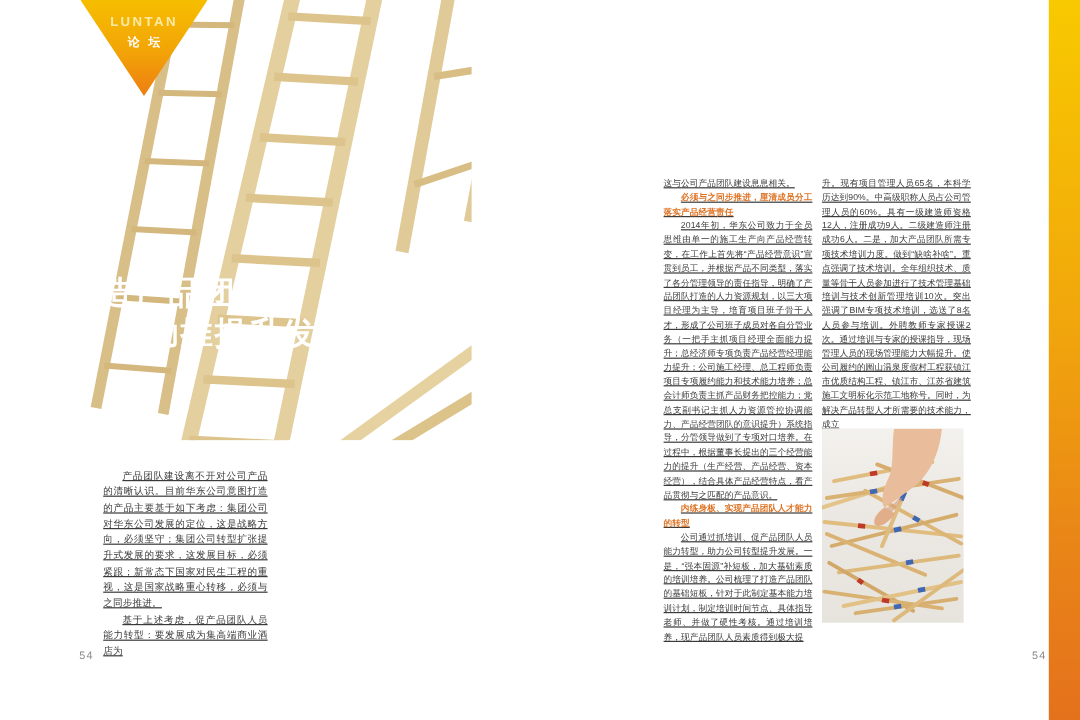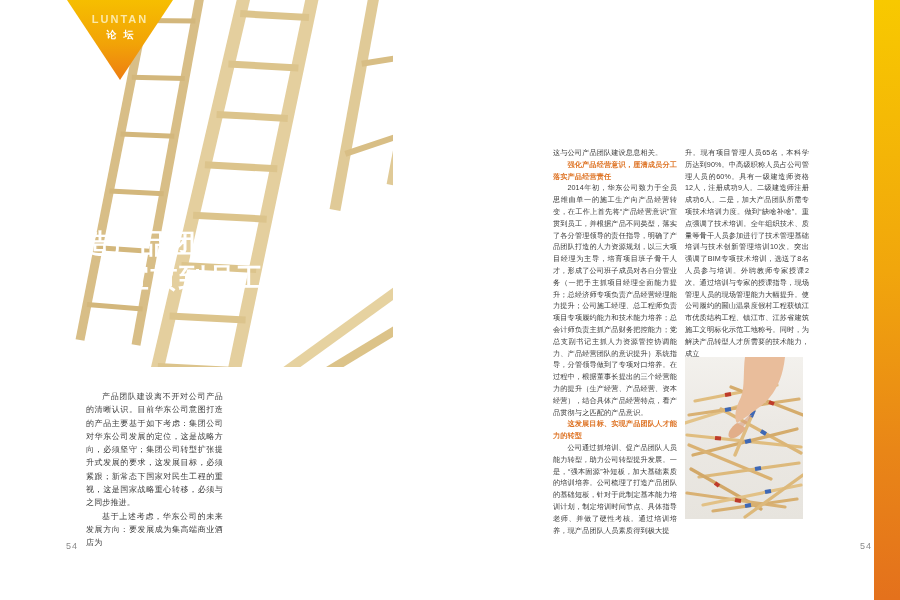--- a/index.html
+++ b/index.html
@@ -22,21 +22,21 @@
   .badge .cn{margin-top:3px;font-size:10px;font-weight:bold;letter-spacing:7px;
     padding-left:7px;color:#FFFFFF;}
 
   
   .title-line{position:absolute;color:#FFFFFF;font-family:"Liberation Serif","DejaVu Serif",serif;
     font-weight:bold;font-size:27px;letter-spacing:1.5px;z-index:2;white-space:nowrap;}
   .title1{left:55px;top:226px;}
   .title2{left:122px;top:260px;}
 
   
-  .col{position:absolute;color:#3a3a3a;text-align:justify;}
+  .col{position:absolute;color:#3a3a3a;text-align:justify;text-decoration:underline;}
   .col p{margin:0;text-indent:2em;}
   .col p.noindent{text-indent:0;}
   .left-col{width:137px;font-size:8px;line-height:13.3px;letter-spacing:0.15px;}
   .right-col{width:124px;font-size:7.2px;line-height:11.8px;letter-spacing:0.1px;}
   .col1L{left:86px;top:390px;height:140px;}
   .col2L{left:230px;top:402px;height:140px;}
   .col1R{left:553px;top:147px;height:378px;}
   .col2R{left:685px;top:147px;height:205px;}
   .subhead{color:#DE7324;font-weight:bold;}
 
@@ -102,34 +102,34 @@
       <line x1="310" y1="382" x2="437" y2="305" stroke="#DCC389" stroke-width="9"></line>
     </svg>
   </div>
 
   <div class="badge">
     <div class="latin">LUNTAN</div>
     <div class="cn">论坛</div>
   </div>
 
   <div class="title-line title1">打造产品团队</div>
-  <div class="title-line title2">宣贯到员工</div>
+  <div class="title-line title2">助推提升发展</div>
 
   <div class="col left-col col1L">
     <p>产品团队建设离不开对公司产品的清晰认识。目前华东公司意图打造的产品主要基于如下考虑：集团公司对华东公司发展的定位，这是战略方向，必须坚守；集团公司转型扩张提升式发展的要求，这发展目标，必须紧跟；新常态下国家对民生工程的重视，这是国家战略重心转移，必须与之同步推进。</p>
-    <p>基于上述考虑，华东公司的未来发展方向：要发展成为集高端商业酒店为</p>
+    <p>基于上述考虑，促产品团队人员能力转型：要发展成为集高端商业酒店为</p>
   </div>
 
   <div class="pageno pageno-left">54</div>
 
   <div class="col right-col col1R">
     <p class="noindent">这与公司产品团队建设息息相关。</p>
-    <p class="subhead">强化产品经营意识，厘清成员分工落实产品经营责任</p>
+    <p class="subhead">必须与之同步推进，厘清成员分工落实产品经营责任</p>
     <p>2014年初，华东公司致力于全员思维由单一的施工生产向产品经营转变，在工作上首先将“产品经营意识”宣贯到员工，并根据产品不同类型，落实了各分管理领导的责任指导，明确了产品团队打造的人力资源规划，以三大项目经理为主导，培育项目班子骨干人才，形成了公司班子成员对各自分管业务（一把手主抓项目经理全面能力提升；总经济师专项负责产品经营经理能力提升；公司施工经理、总工程师负责项目专项履约能力和技术能力培养；总会计师负责主抓产品财务把控能力；党总支副书记主抓人力资源管控协调能力、产品经营团队的意识提升）系统指导，分管领导做到了专项对口培养。在过程中，根据董事长提出的三个经营能力的提升（生产经营、产品经营、资本经营），结合具体产品经营特点，看产品贯彻与之匹配的产品意识。</p>
-    <p class="subhead">这发展目标、实现产品团队人才能力的转型</p>
+    <p class="subhead">内练身板、实现产品团队人才能力的转型</p>
     <p>公司通过抓培训、促产品团队人员能力转型，助力公司转型提升发展。一是，“强本固源”补短板，加大基础素质的培训培养。公司梳理了打造产品团队的基础短板，针对于此制定基本能力培训计划，制定培训时间节点、具体指导老师、并做了硬性考核。通过培训培养，现产品团队人员素质得到极大提</p>
   </div>
   <div class="col right-col col2R">
     <p class="noindent">升。现有项目管理人员65名，本科学历达到90%。中高级职称人员占公司管理人员的60%。具有一级建造师资格12人，注册成功9人。二级建造师注册成功6人。二是，加大产品团队所需专项技术培训力度。做到“缺啥补啥”。重点强调了技术培训。全年组织技术、质量等骨干人员参加进行了技术管理基础培训与技术创新管理培训10次。突出强调了BIM专项技术培训，选送了8名人员参与培训。外聘教师专家授课2次。通过培训与专家的授课指导，现场管理人员的现场管理能力大幅提升。使公司履约的圌山温泉度假村工程获镇江市优质结构工程、镇江市、江苏省建筑施工文明标化示范工地称号。同时，为解决产品转型人才所需要的技术能力，成立</p>
   </div>
 
   <div class="sticks-photo">
     <svg width="118" height="162" viewBox="0 0 118 162">
       <g stroke-linecap="round">
         <line x1="10" y1="44" x2="92" y2="28" stroke="#E0BD7F" stroke-width="3.2"></line>

